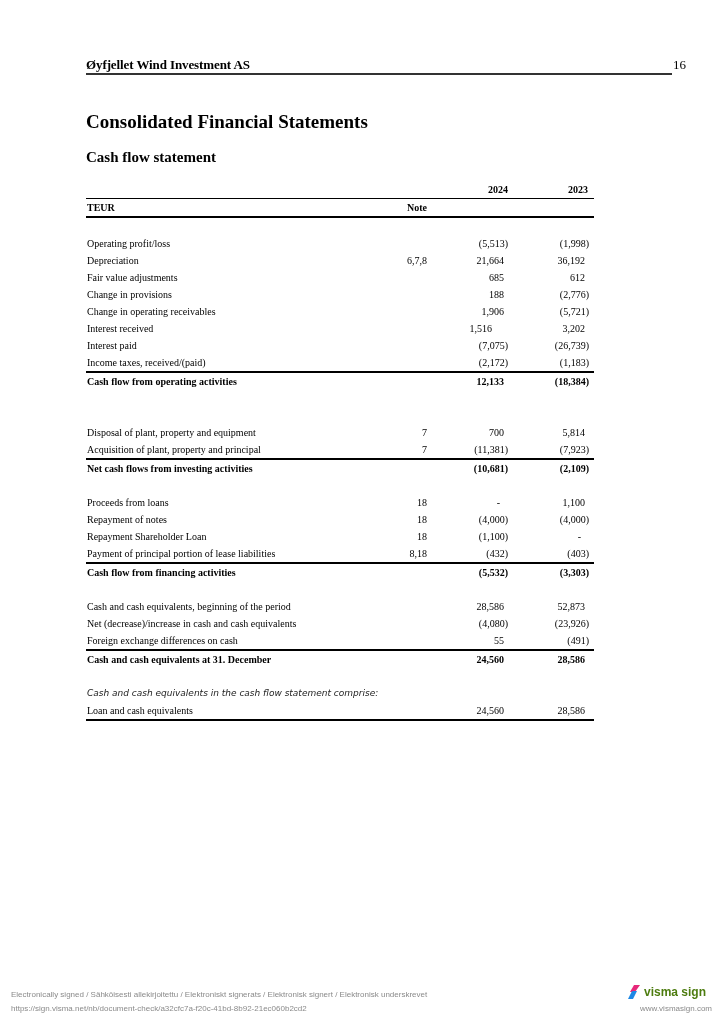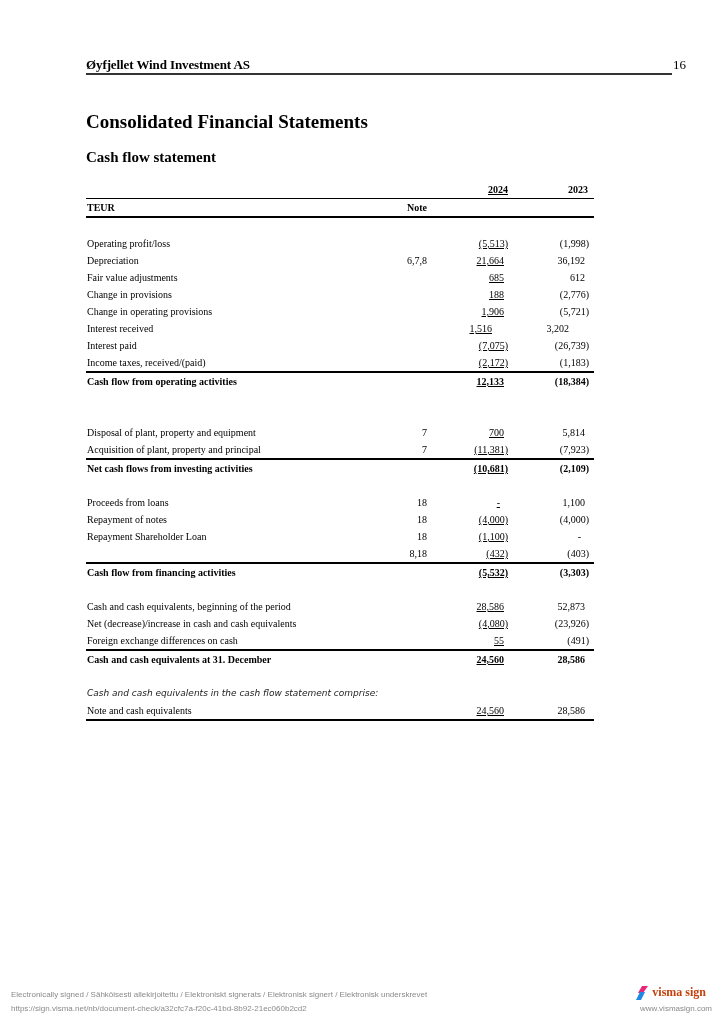--- a/index.html
+++ b/index.html
@@ -9,38 +9,38 @@
             border-bottom: 2px solid #333; }
   .header .company { position: absolute; left: 0; top: 0; font-size: 13px; font-weight: bold; letter-spacing: -0.1px; }
   .header .pagenum { position: absolute; right: -14px; top: 0; font-size: 13px; }
   .title { position: absolute; left: 86px; top: 111px; font-size: 19px; font-weight: bold; }
   .subtitle { position: absolute; left: 86px; top: 149px; font-size: 15px; font-weight: bold; text-align: center; }
 
   .table { position: absolute; left: 86px; top: 182px; width: 508px; font-size: 10px; }
   .row { position: relative; height: 17px; line-height: 17px; }
   .row .label { position: absolute; left: 1px; white-space: nowrap; }
   .row .note { position: absolute; right: 167px; text-align: right; }
-  .row .v1 { position: absolute; right: 86px; text-align: center; text-decoration: underline; }
+  .row .v1 { position: absolute; right: 86px; text-align: center; }
   .row .v2 { position: absolute; right: 5px; text-align: right; }
   .row.pos .v1, .row.pos .v2 { margin-right: 4px; }
   .row.bold { font-weight: bold; }
   .row.italic .label { font-style: italic; font-family: "DejaVu Sans", sans-serif; font-size: 9px; color: #222; }
   .ul { border-bottom: 1px solid #000; }
   .ul2 { border-bottom: 2px solid #000; }
   .hdr-years { height: 16px; line-height: 16px; font-weight: bold; border-bottom: 1px solid #000; }
   .hdr-teur { height: 17px; line-height: 17px; font-weight: bold; border-bottom: 2px solid #000; }
   .hdr-years .v1, .hdr-years .v2 { right: 6px; }
   .hdr-years .v1 { right: 86px; }
   .spacer { height: 17px; }
   .spacer-big { height: 34px; }
 
   .footer-text { position: absolute; left: 11px; font-family: "Liberation Sans", "DejaVu Sans", sans-serif;
                  font-size: 8px; color: #8a8a8a; white-space: nowrap; }
-  .footer-brand { position: absolute; right: 18px; top: 985px; font-family: Liberation Serif, serif;
-                  font-size: 12px; font-weight: bold; color: #c2410c; display: flex; align-items: center; gap: 4px; }
+  .footer-brand { position: absolute; right: 18px; top: 985px; font-family: Liberation Sans, sans-serif;
+                  font-size: 12px; font-weight: bold; color: #4d7c0f; display: flex; align-items: center; gap: 4px; }
   .footer-url { position: absolute; right: 12px; top: 1004px; font-family: "Liberation Sans", sans-serif;
                 font-size: 8px; color: #8a8a8a; }
 </style>
 </head>
 <body>
 
 <div class="header">
   <span class="company">Øyfjellet Wind Investment AS</span>
   <span class="pagenum">16</span>
 </div>
@@ -77,30 +77,30 @@
     <span class="v1">685</span>
     <span class="v2">612</span>
   </div>
   <div class="row">
     <span class="label">Change in provisions</span>
     <span class="note"></span>
     <span class="v1" style="margin-right:4px">188</span>
     <span class="v2">(2,776)</span>
   </div>
   <div class="row">
-    <span class="label">Change in operating provisions</span>
+    <span class="label">Change in operating receivables</span>
     <span class="note"></span>
     <span class="v1" style="margin-right:4px">1,906</span>
     <span class="v2">(5,721)</span>
   </div>
   <div class="row">
     <span class="label">Interest received</span>
     <span class="note"></span>
     <span class="v1" style="margin-right:16px">1,516</span>
-    <span class="v2" style="margin-right:20px">3,202</span>
+    <span class="v2" style="margin-right:4px">3,202</span>
   </div>
   <div class="row">
     <span class="label">Interest paid</span>
     <span class="note"></span>
     <span class="v1">(7,075)</span>
     <span class="v2">(26,739)</span>
   </div>
   <div class="row ul2">
     <span class="label">Income taxes, received/(paid)</span>
     <span class="note"></span>
@@ -145,20 +145,21 @@
     <span class="v1">(4,000)</span>
     <span class="v2">(4,000)</span>
   </div>
   <div class="row">
     <span class="label">Repayment Shareholder Loan</span>
     <span class="note">18</span>
     <span class="v1">(1,100)</span>
     <span class="v2" style="margin-right:8px">-</span>
   </div>
   <div class="row ul2">
+    <span class="label">Payment of principal portion of lease liabilities</span>
     <span class="note">8,18</span>
     <span class="v1">(432)</span>
     <span class="v2">(403)</span>
   </div>
   <div class="row bold">
     <span class="label">Cash flow from financing activities</span>
     <span class="v1">(5,532)</span>
     <span class="v2">(3,303)</span>
   </div>
   <div class="spacer"></div>
@@ -185,21 +186,21 @@
     <span class="label">Cash and cash equivalents at 31. December</span>
     <span class="v1" style="margin-right:4px">24,560</span>
     <span class="v2" style="margin-right:4px">28,586</span>
   </div>
   <div class="spacer"></div>
 
   <div class="row italic">
     <span class="label">Cash and cash equivalents in the cash flow statement comprise:</span>
   </div>
   <div class="row ul2">
-    <span class="label">Note and cash equivalents</span>
+    <span class="label">Loan and cash equivalents</span>
     <span class="v1" style="margin-right:4px">24,560</span>
     <span class="v2" style="margin-right:4px">28,586</span>
   </div>
 </div>
 
 <div class="footer-text" style="top:990px">Electronically signed / Sähköisesti allekirjoitettu / Elektroniskt signerats / Elektronisk signert / Elektronisk underskrevet</div>
 <a class="footer-text" style="top:1004px; text-decoration:none">https://sign.visma.net/nb/document-check/a32cfc7a-f20c-41bd-8b92-21ec060b2cd2</a>
 
 <div class="footer-brand">
   <svg width="12" height="14" viewBox="0 0 12 14">

